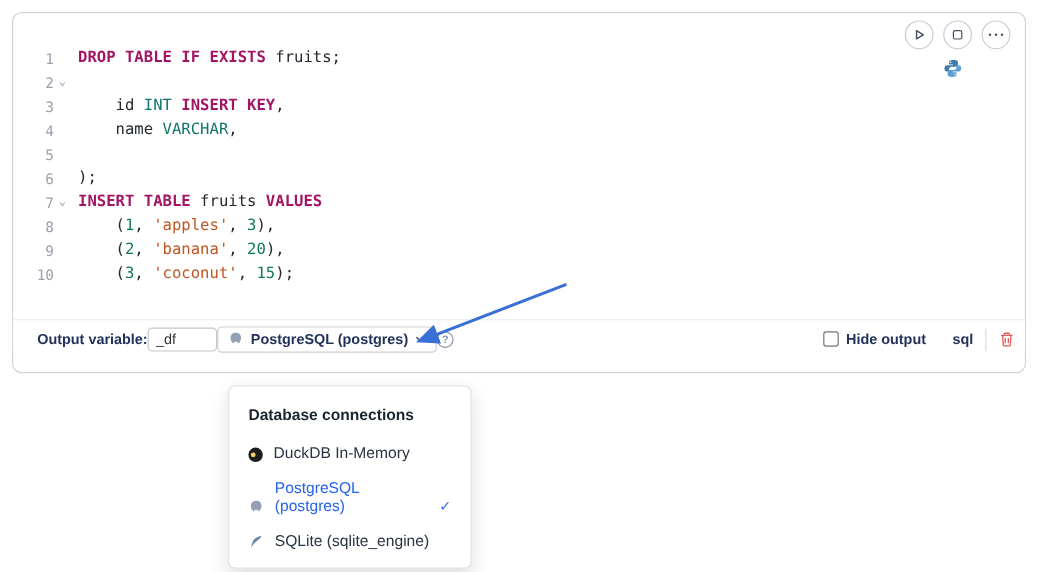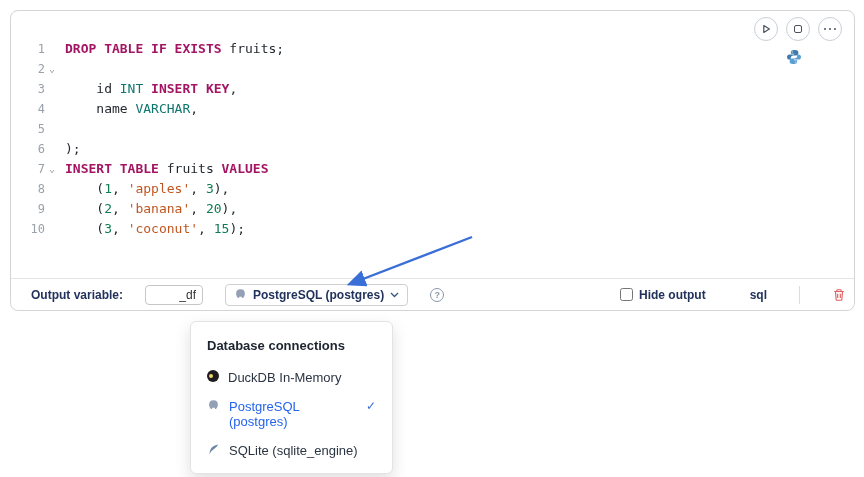--- a/index.html
+++ b/index.html
@@ -36,29 +36,29 @@
   .code-text { padding-left:6px; white-space:pre; color:#24292f; }
   .tok-kw { color:#a31563; font-weight:bold; }
   .tok-ty { color:#0f766e; }
   .tok-str { color:#c05621; }
   .tok-num { color:#0f7b52; }
   .tok-op { color:#c05621; }
   .tok-pl { color:#24292f; }
 
   
   .footer {
-    position:absolute; left:0; right:0; bottom:0; height:32px;
+    position:absolute; left:0; right:0; bottom:12px; height:32px;
     border-top:1px solid #e5e5e5; display:flex; align-items:center;
-    padding:0 8px 0 20px; gap:22px; font-size:12px; background:#fff;
+    padding:0 8px 0 20px; gap:0; font-size:12px; background:#fff;
     border-radius:0 0 8px 8px;
   }
   .footer-label { color:#22325c; font-weight:700; white-space:nowrap; }
   .var-input {
     width:58px; height:20px; border:1px solid #c6c6c6; border-radius:4px;
-    padding:0 6px; font-size:12px; color:#333; font-family:"Liberation Sans", sans-serif;text-align:right;
+    padding:0 6px; font-size:12px; color:#333; font-family:"Liberation Sans", sans-serif;
   }
   .conn-btn {
     display:flex; align-items:center; gap:6px; border:1px solid #d0d0d0; border-radius:4px;
     height:22px; padding:0 8px; color:#22325c; font-weight:600; background:#fff;
     font-size:12px; cursor:pointer; white-space:nowrap;
   }
   .help {
     width:14px; height:14px; border:1.2px solid #8a97ab; border-radius:50%;
     color:#8a97ab; font-size:9px; display:flex; align-items:center; justify-content:center;
     font-weight:700; cursor:pointer;
@@ -70,21 +70,21 @@
   .v-div { width:1px; height:18px; background:#ddd; margin:0 10px; }
   .trash-btn { background:none; border:none; cursor:pointer; display:flex; align-items:center; }
 
   
   .menu {
     position:absolute; left:190px; top:321px; width:203px; background:#fff;
     border:1px solid #e3e3e3; border-radius:6px;
     box-shadow:0 6px 16px rgba(0,0,0,0.13); padding:6px 0 8px; z-index:10;
   }
   .menu-title { font-weight:700; font-size:13px; color:#1c2430; padding:10px 16px 10px; }
-  .menu-item { display:flex; align-items:flex-start; gap:9px; padding:7px 16px; font-size:13px; color:#2b3442; cursor:pointer; }
+  .menu-item { display:flex; align-items:flex-end; gap:9px; padding:7px 16px; font-size:13px; color:#2b3442; cursor:pointer; }
   .menu-item.selected { color:#2563eb; }
   .menu-check { margin-left:auto; color:#3b6fd8; font-size:12px; }
   .ic { flex:0 0 auto; display:inline-flex; }
   .ic-duckdb { width:12px; height:12px; border-radius:50%; background:#1d1d1d; position:relative; display:inline-block; }
   .ic-duckdb::after { content:""; position:absolute; left:2px; top:4px; width:4px; height:4px; border-radius:50%; background:#f5d36b; }
 
   
   .arrow-overlay { position:absolute; left:0; top:0; pointer-events:none; z-index:5; }
 </style>
 </head>

